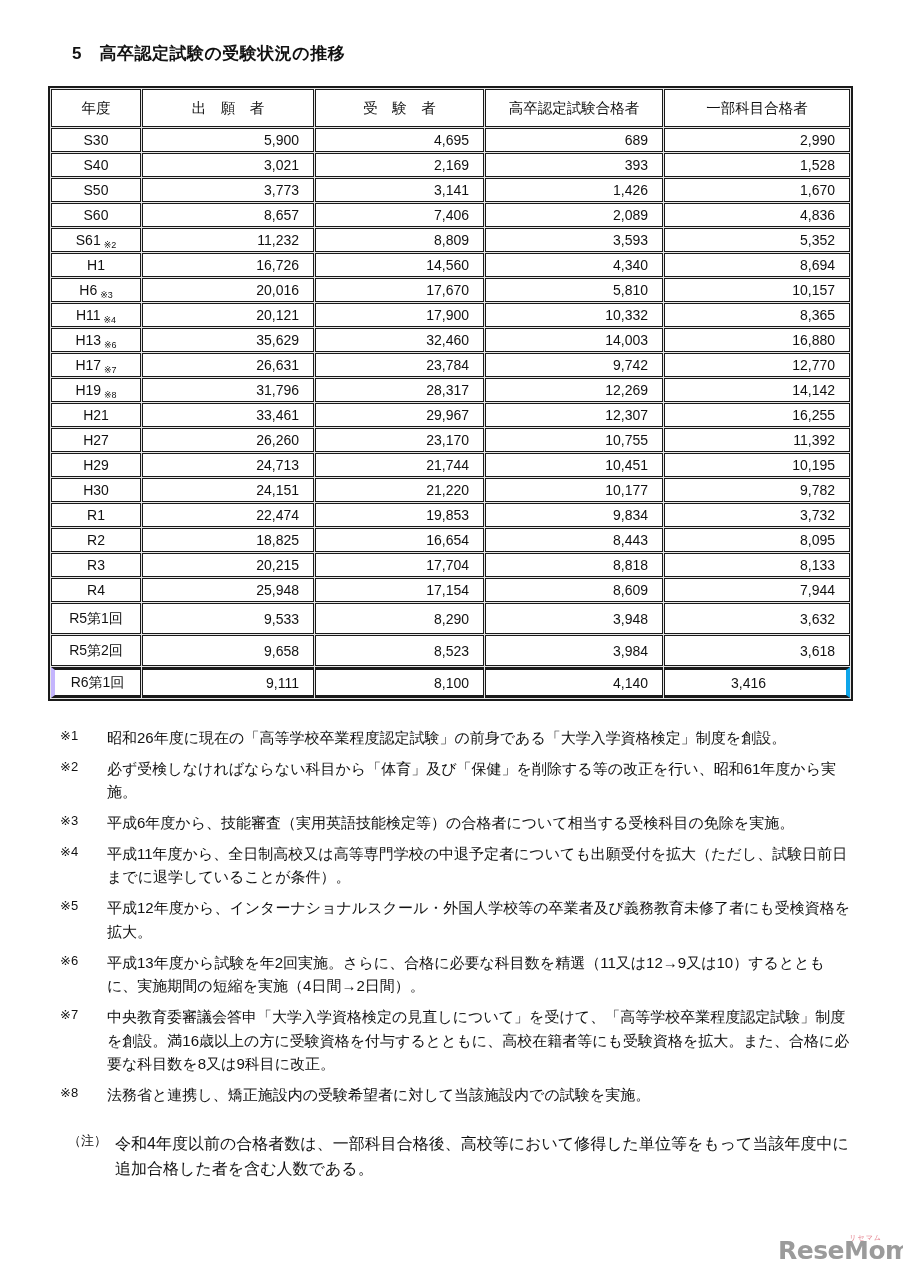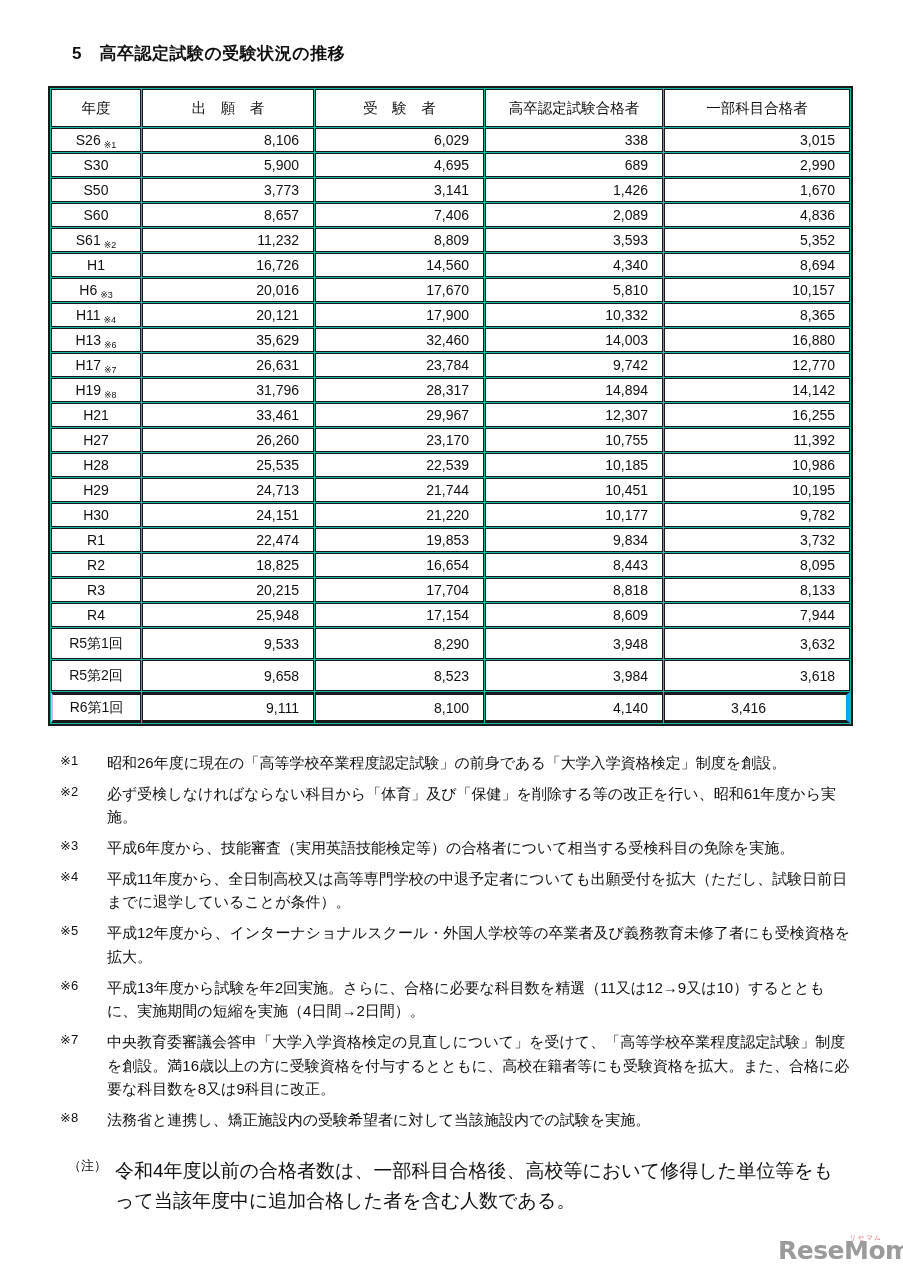--- a/index.html
+++ b/index.html
@@ -20,21 +20,21 @@
     margin-left: 24px;
     color: #111;
   }
 
   table.stats-table {
     margin-top: 21px;
     width: 723px;
     border-collapse: separate;
     border-spacing: 1px;
     border: 2px solid #1a1a1a;
-    background: #14b8a6;
+    background: #e5e5e5;
     table-layout: fixed;
   }
   .stats-table col.c-year    { width: 90px; }
   .stats-table col.c-apply   { width: 172px; }
   .stats-table col.c-exam    { width: 169px; }
   .stats-table col.c-pass    { width: 178px; }
   .stats-table col.c-partial { width: 186px; }
 
   .stats-table th {
     border: 1px solid #1a1a1a;
@@ -56,41 +56,41 @@
   .stats-table td.year { text-align: center; }
   .stats-table td.num  { text-align: right; padding-right: 14px; }
   .year-note {
     font-size: 9px;
     position: relative;
     top: 3px;
     margin-left: 3px;
     letter-spacing: 0;
   }
   .stats-table tr.highlight td { border-top: 3px solid #1a1a1a; border-bottom: 3px solid #1a1a1a; }
-  .stats-table tr.highlight td:first-child { border-left: 2px solid #c4b5fd; }
+  .stats-table tr.highlight td:first-child { border-left: 4px solid #c4b5fd; }
   .stats-table tr.highlight td:last-child  { border-right: 4px solid #0ea5e9; text-align: center; }
 
   .footnotes { margin: 25px 0 0 12px; }
   .fn { display: flex; margin-bottom: 7px; }
   .fn-marker {
     flex: 0 0 47px;
     font-size: 13px;
     line-height: 1.58;
     white-space: nowrap;
   }
   .fn-text {
     flex: 1 1 auto;
     font-size: 15px;
     line-height: 1.58;
     max-width: 748px;
   }
 
   .note { display: flex; margin: 24px 0 0 20px; }
   .note-marker { flex: 0 0 47px; font-size: 13px; line-height: 1.6; white-space: nowrap; }
-  .note-text   { flex: 1 1 auto; font-size: 19px; line-height: 1.6; max-width: 735px; }
+  .note-text   { flex: 1 1 auto; font-size: 16px; line-height: 1.6; max-width: 735px; }
 
   .logo {
     position: absolute;
     top: 1233px;
     right: 13px;
     width: 112px;
     height: 36px;
   }
   .logo-text {
     font-family: "DejaVu Sans", sans-serif;
@@ -127,34 +127,34 @@
       <tr id="header-row">
           <th>年度</th>
           <th>出　願　者</th>
           <th>受　験　者</th>
           <th>高卒認定試験合格者</th>
           <th>一部科目合格者</th>
         </tr>
     </thead>
     <tbody id="table-body">
         <tr>
-          <td class="year"><span>S26</span><span class="year-note">※1</span></td>
-          <td class="num">8,106</td>
-          <td class="num">6,029</td>
-          <td class="num">338</td>
-          <td class="num">3,015</td>
-        </tr>
-        <tr>
           <td class="year"><span>S30</span></td>
           <td class="num">5,900</td>
           <td class="num">4,695</td>
           <td class="num">689</td>
           <td class="num">2,990</td>
         </tr>
         <tr>
+          <td class="year"><span>S40</span></td>
+          <td class="num">3,021</td>
+          <td class="num">2,169</td>
+          <td class="num">393</td>
+          <td class="num">1,528</td>
+        </tr>
+        <tr>
           <td class="year"><span>S50</span></td>
           <td class="num">3,773</td>
           <td class="num">3,141</td>
           <td class="num">1,426</td>
           <td class="num">1,670</td>
         </tr>
         <tr>
           <td class="year"><span>S60</span></td>
           <td class="num">8,657</td>
           <td class="num">7,406</td>
@@ -200,43 +200,36 @@
           <td class="year"><span>H17</span><span class="year-note">※7</span></td>
           <td class="num">26,631</td>
           <td class="num">23,784</td>
           <td class="num">9,742</td>
           <td class="num">12,770</td>
         </tr>
         <tr>
           <td class="year"><span>H19</span><span class="year-note">※8</span></td>
           <td class="num">31,796</td>
           <td class="num">28,317</td>
-          <td class="num">14,894</td>
+          <td class="num">12,269</td>
           <td class="num">14,142</td>
         </tr>
         <tr>
           <td class="year"><span>H21</span></td>
           <td class="num">33,461</td>
           <td class="num">29,967</td>
           <td class="num">12,307</td>
           <td class="num">16,255</td>
         </tr>
         <tr>
           <td class="year"><span>H27</span></td>
           <td class="num">26,260</td>
           <td class="num">23,170</td>
           <td class="num">10,755</td>
           <td class="num">11,392</td>
-        </tr>
-        <tr>
-          <td class="year"><span>H28</span></td>
-          <td class="num">25,535</td>
-          <td class="num">22,539</td>
-          <td class="num">10,185</td>
-          <td class="num">10,986</td>
         </tr>
         <tr>
           <td class="year"><span>H29</span></td>
           <td class="num">24,713</td>
           <td class="num">21,744</td>
           <td class="num">10,451</td>
           <td class="num">10,195</td>
         </tr>
         <tr>
           <td class="year"><span>H30</span></td>

